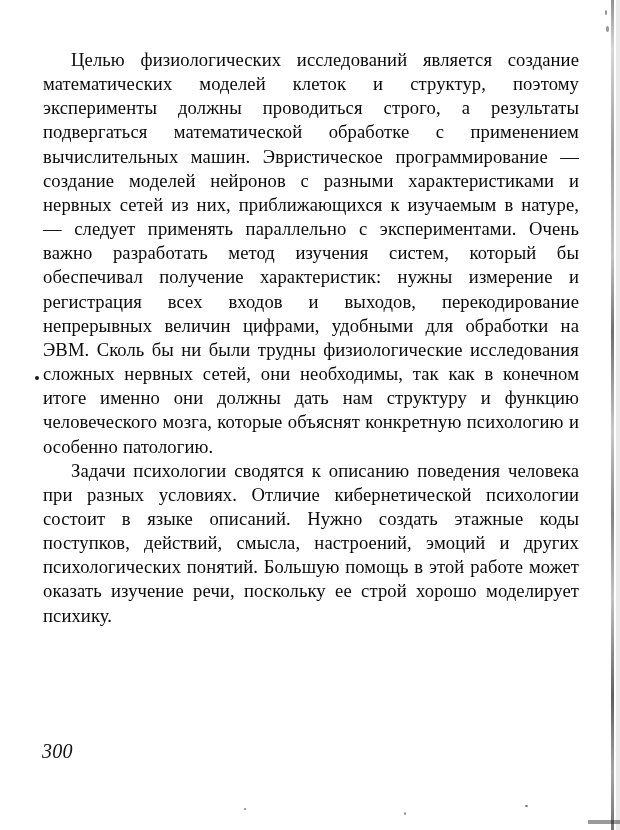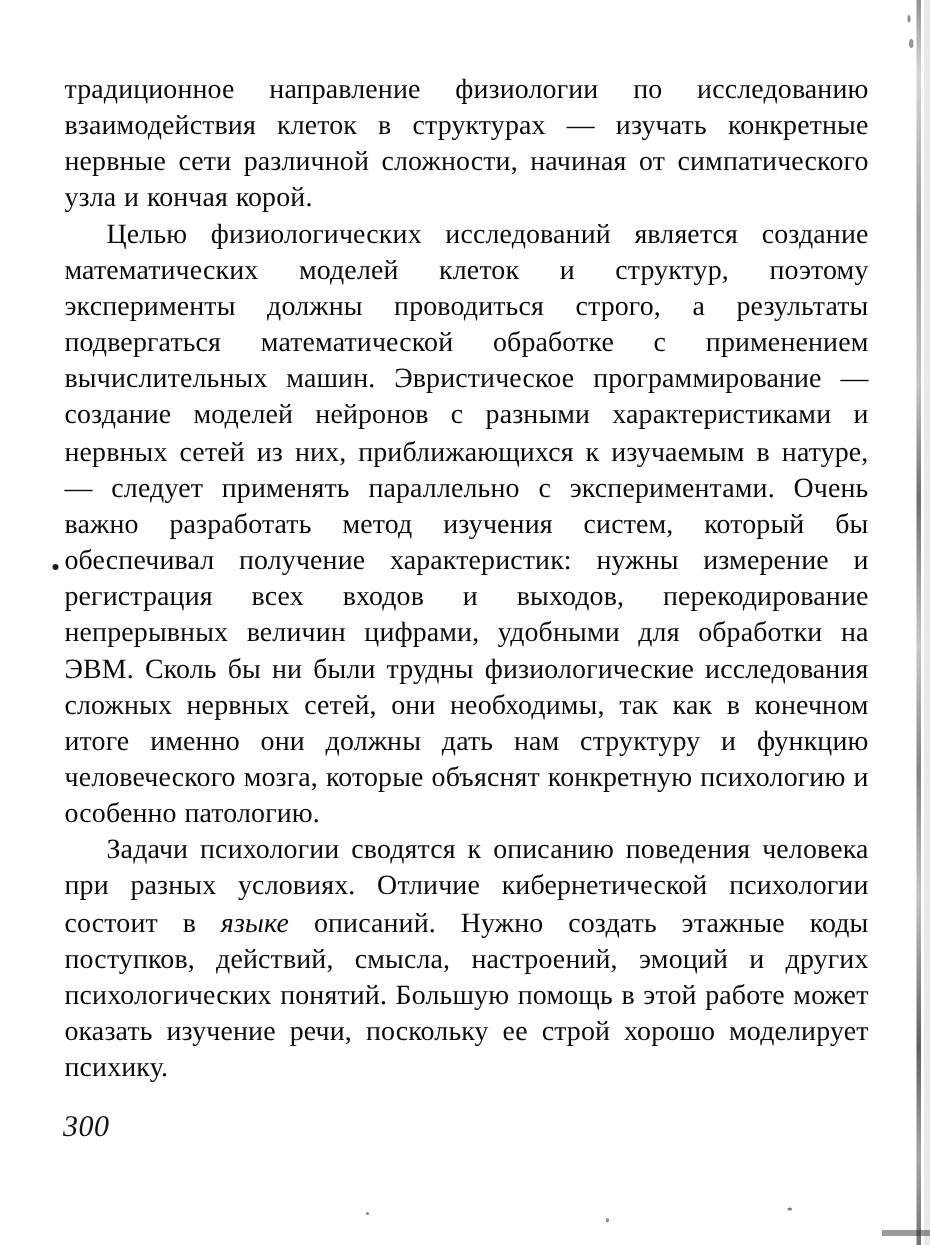--- a/index.html
+++ b/index.html
@@ -53,21 +53,20 @@
   .para::after {
     content: "";
     display: inline-block;
     width: 100%;
   }
   .para.no-stretch::after {
     display: none;
   }
 
   .it {
-    font-style: italic;
     margin-top: 48px;
   }
 
   
   .folio {
     position: absolute;
     left: 42px;
     top: 740px;
     font-size: 20px;
     font-style: italic;
@@ -125,21 +124,20 @@
     height: 4px;
     background: rgba(30,30,30,0.45);
   }
 </style>
 </head>
 <body>
 
 <div class="page">
 
   <div class="text-column">
-    <p class="para first no-stretch" style="text-indent: 0px;">традиционное направление физиологии по исследованию взаимодействия клеток в структурах — изучать конкретные нервные сети различной сложности, начиная от симпатического узла и кончая корой.</p>
     <p class="para no-stretch" style="text-indent: 28px;">Целью физиологических исследований является создание математических моделей клеток и структур, поэтому эксперименты должны проводиться строго, а результаты подвергаться математической обработке с применением вычислительных машин. Эвристическое программирование — создание моделей нейронов с разными характеристиками и нервных сетей из них, приближающихся к изучаемым в натуре, — следует применять параллельно с экспериментами. Очень важно разработать метод изучения систем, который бы обеспечивал получение характеристик: нужны измерение и регистрация всех входов и выходов, перекодирование непрерывных величин цифрами, удобными для обработки на ЭВМ. Сколь бы ни были трудны физиологические исследования сложных нервных сетей, они необходимы, так как в конечном итоге именно они должны дать нам структуру и функцию человеческого мозга, которые объяснят конкретную психологию и особенно патологию.</p>
     <p class="para no-stretch" style="text-indent: 28px;">Задачи психологии сводятся к описанию поведения человека при разных условиях. Отличие кибернетической психологии состоит в <span class="it">языке</span> описаний. Нужно создать этажные коды поступков, действий, смысла, настроений, эмоций и других психологических понятий. Большую помощь в этой работе может оказать изучение речи, поскольку ее строй хорошо моделирует психику.</p>
   </div>
 
   <div class="folio">300</div>
 
   <div class="scan-edge"></div>
   <div class="scan-edge-2"></div>
   <div class="speck speck-margin-dot"></div>
   <div class="speck speck-a"></div>

